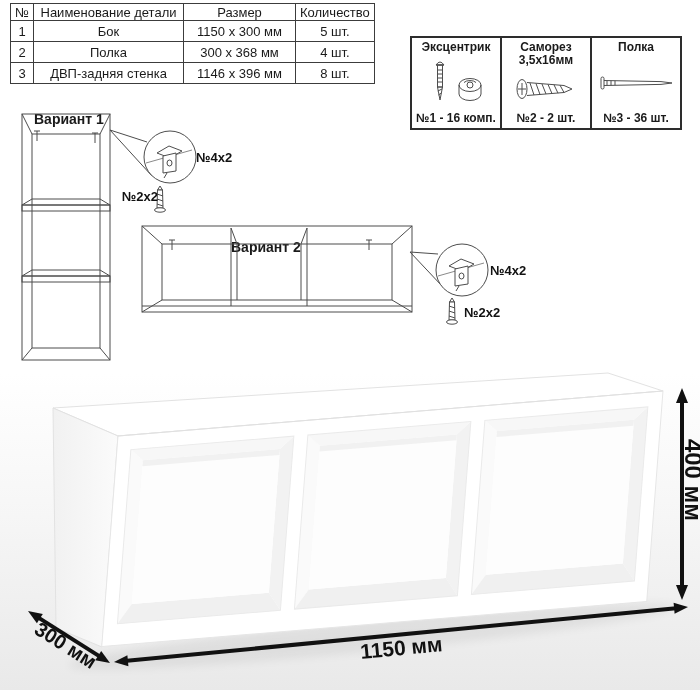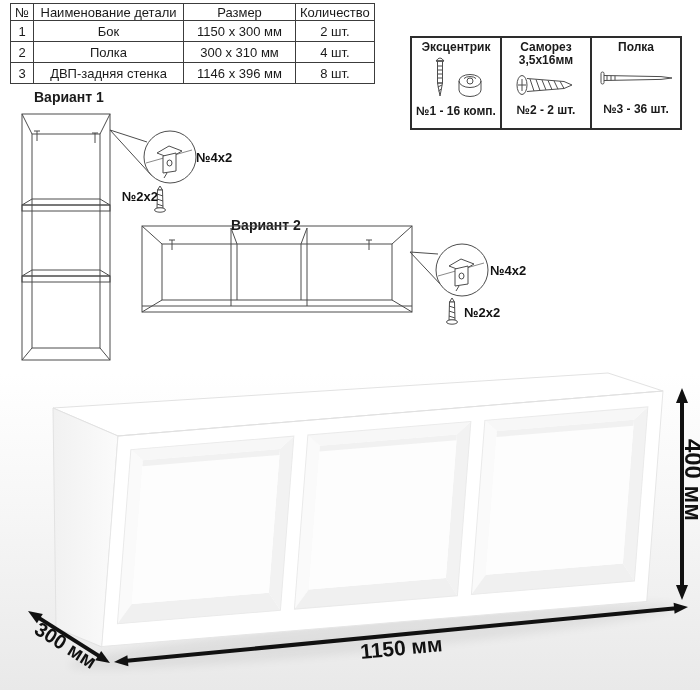--- a/index.html
+++ b/index.html
@@ -20,23 +20,23 @@
   .hw-row2{left:458px;top:128px;width:179px;height:94px;}
   .hw-cell{
     flex:1;border:2px solid #2d2d2d;margin-left:-2px;background:#fff;
     display:flex;flex-direction:column;align-items:center;text-align:center;
   }
   .hw-cell:first-child{margin-left:0;}
   .hw-title{font-size:12px;font-weight:bold;line-height:13px;padding-top:3px;}
   .hw-title span{display:block;}
   .hw-title span:empty{display:none;}
   .hw-icon{flex:1;display:flex;align-items:center;justify-content:center;}
-  .hw-count{font-size:12px;font-weight:bold;padding-bottom:12px;}
+  .hw-count{font-size:12px;font-weight:bold;padding-bottom:3px;}
   
-  .variant-title{position:absolute;font-size:14px;font-weight:bold;}
+  .variant-title{position:absolute;font-size:14px;font-weight:bold;margin-top:22px;}
   .v1t{left:34px;top:89px;}
   .v2t{left:231px;top:217px;text-align:right;}
   .abs{position:absolute;}
   svg{display:block;}
   .lineart{stroke:#4d4d4d;stroke-width:1;fill:none;}
   .calltxt{font-size:13px;font-weight:bold;fill:#111;}
   .dimtxt{font-weight:bold;fill:#111;}
 </style>
 </head>
 <body>
@@ -56,26 +56,26 @@
         <th class="c">Наименование детали</th>
         <th class="c">Размер</th>
         <th class="c">Количество</th>
       </tr>
     </thead>
     <tbody>
       <tr>
         <td class="c">1</td>
         <td class="l">Бок</td>
         <td class="c">1150 x 300 мм</td>
-        <td class="c">2 шт.</td>
+        <td class="c">5 шт.</td>
       </tr>
       <tr>
         <td class="c">2</td>
         <td class="l">Полка</td>
-        <td class="c">300 x 310 мм</td>
+        <td class="c">300 x 368 мм</td>
         <td class="c">4 шт.</td>
       </tr>
       <tr>
         <td class="c">3</td>
         <td class="l">ДВП-задняя стенка</td>
         <td class="c">1146 x 396 мм</td>
         <td class="c">8 шт.</td>
       </tr>
     </tbody>
   </table>

